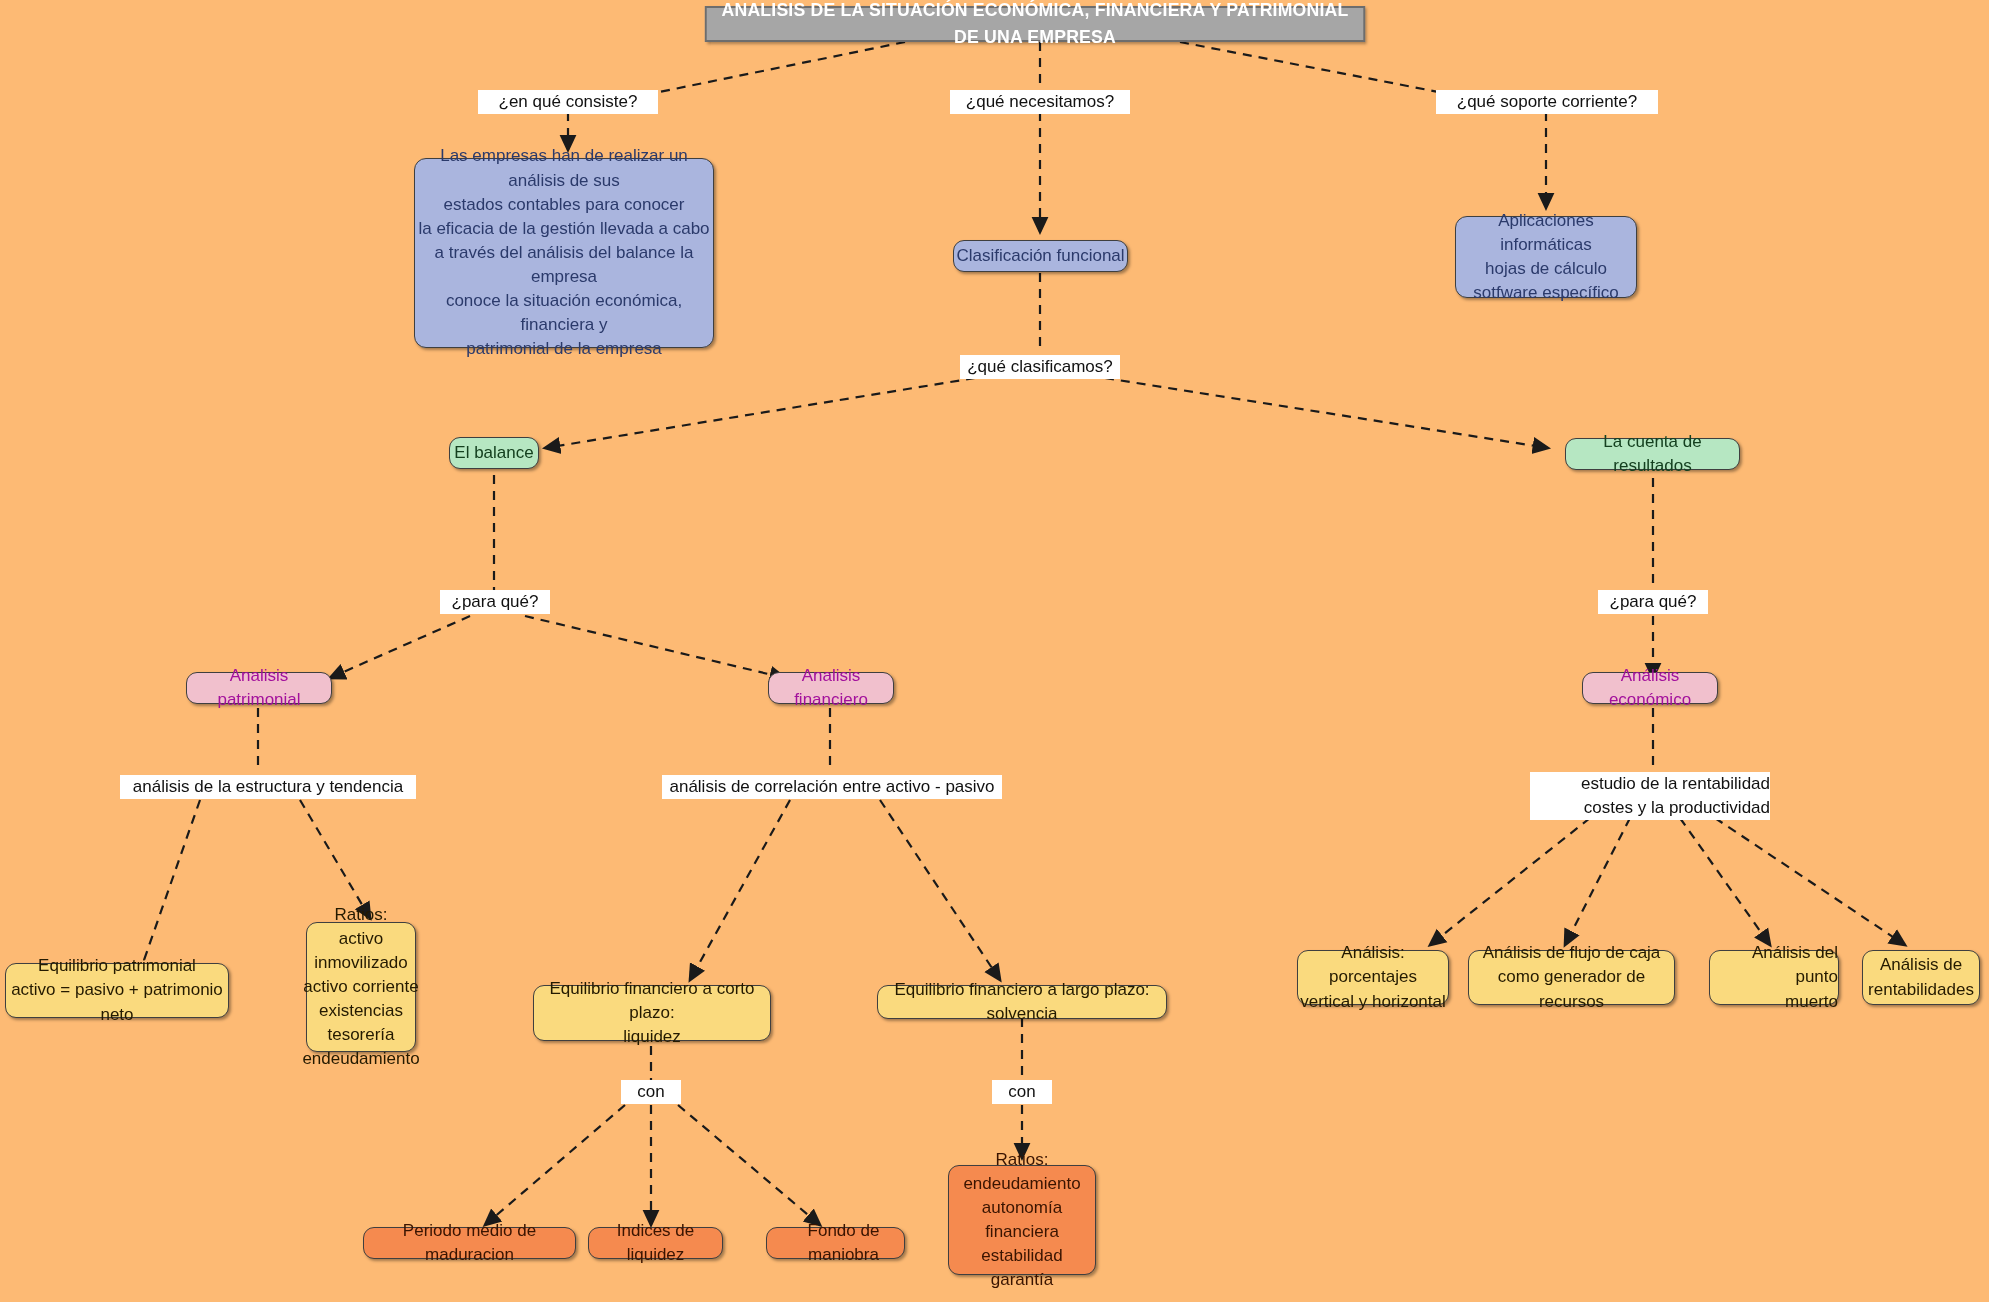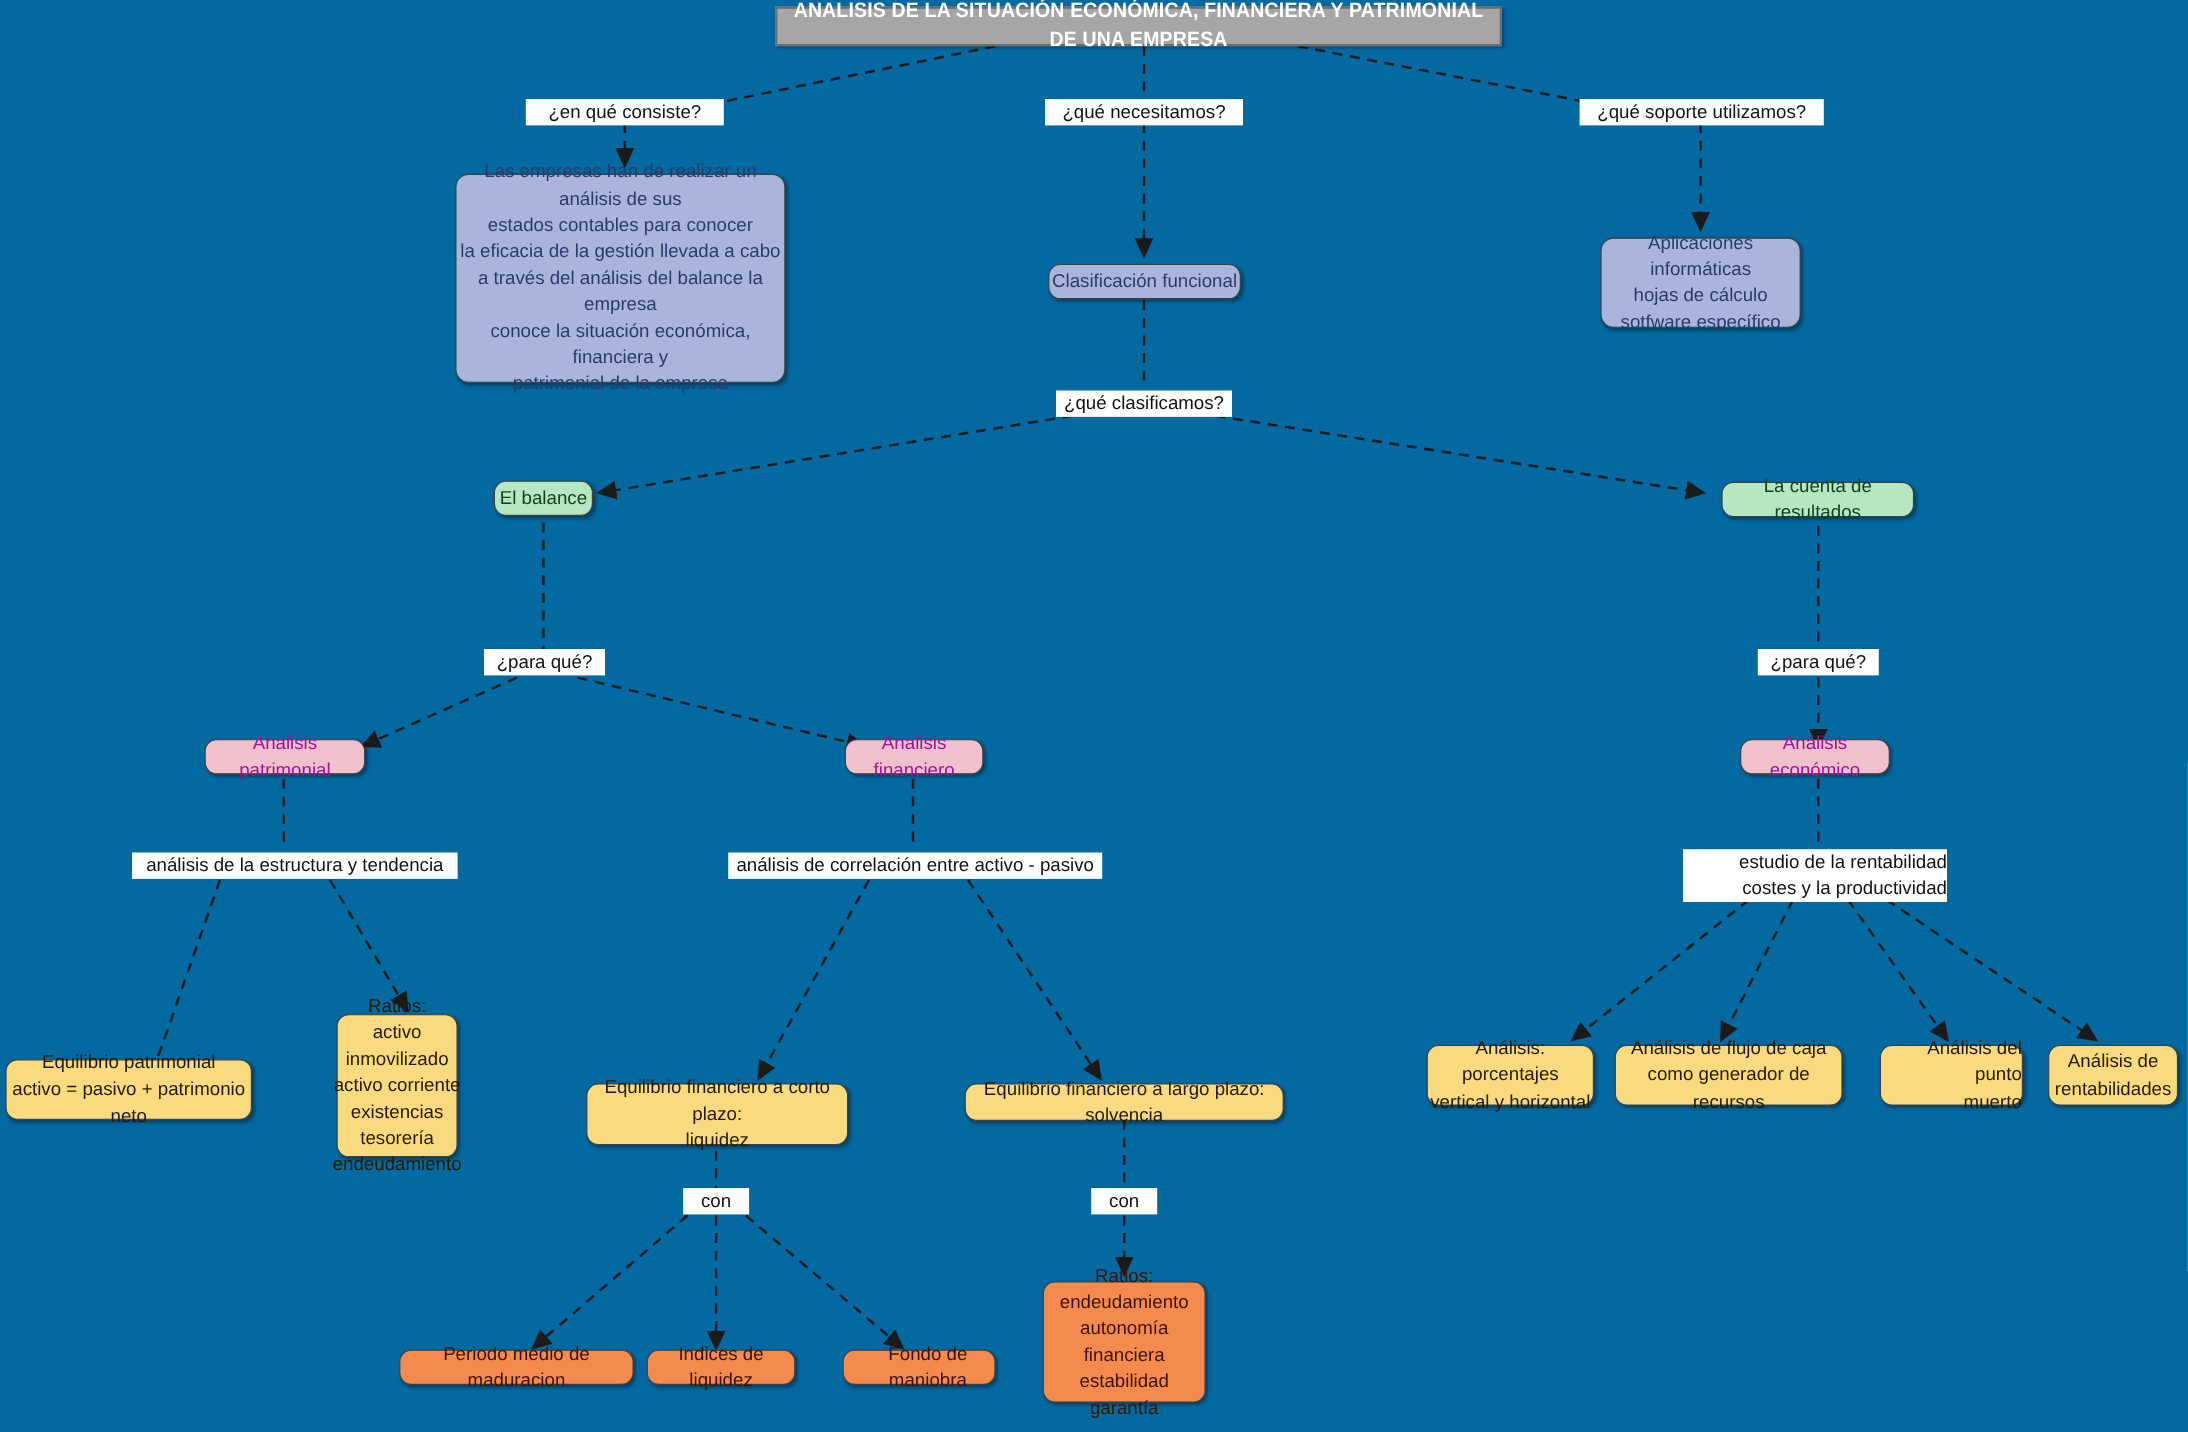--- a/index.html
+++ b/index.html
@@ -4,21 +4,21 @@
 <style>
   html, body {
     margin: 0;
     padding: 0;
     background: #ffffff;
   }
   #canvas {
     position: relative;
     width: 1989px;
     height: 1302px;
-    background: #0369a1;
+    background: #fdba74;
     font-family: "Liberation Sans", sans-serif;
     overflow: hidden;
   }
   #edges {
     position: absolute;
     left: 0;
     top: 0;
     width: 1989px;
     height: 1302px;
     pointer-events: none;
@@ -170,21 +170,21 @@
       <path d="M 1715,818 L 1905,945" marker-end="url(#arrow)"></path>
     </g>
   </svg>
 
   <div class="node title-node" style="left:680px; top:6px; width:710px; height:36px;">ANALISIS DE LA SITUACIÓN ECONÓMICA, FINANCIERA Y PATRIMONIAL DE UNA EMPRESA</div>
 
   <div class="edge-label" style="left:478px; top:90px; width:180px;">¿en qué consiste?</div>
 
   <div class="edge-label" style="left:950px; top:90px; width:180px;">¿qué necesitamos?</div>
 
-  <div class="edge-label" style="left:1436px; top:90px; width:222px;">¿qué soporte utilizamos?</div>
+  <div class="edge-label" style="left:1436px; top:90px; width:222px;">¿qué soporte corriente?</div>
 
   <div class="node blue-node" style="left:414px; top:158px; width:300px; height:190px;">Las empresas han de realizar un
 análisis de sus
 estados contables para conocer
 la eficacia de la gestión llevada  a cabo
 a través del análisis del balance la empresa
 conoce la situación económica, financiera y
 patrimonial de la empresa</div>
 
   <div class="node blue-node small" style="left:953px; top:240px; width:175px; height:32px;">Clasificación funcional</div>

